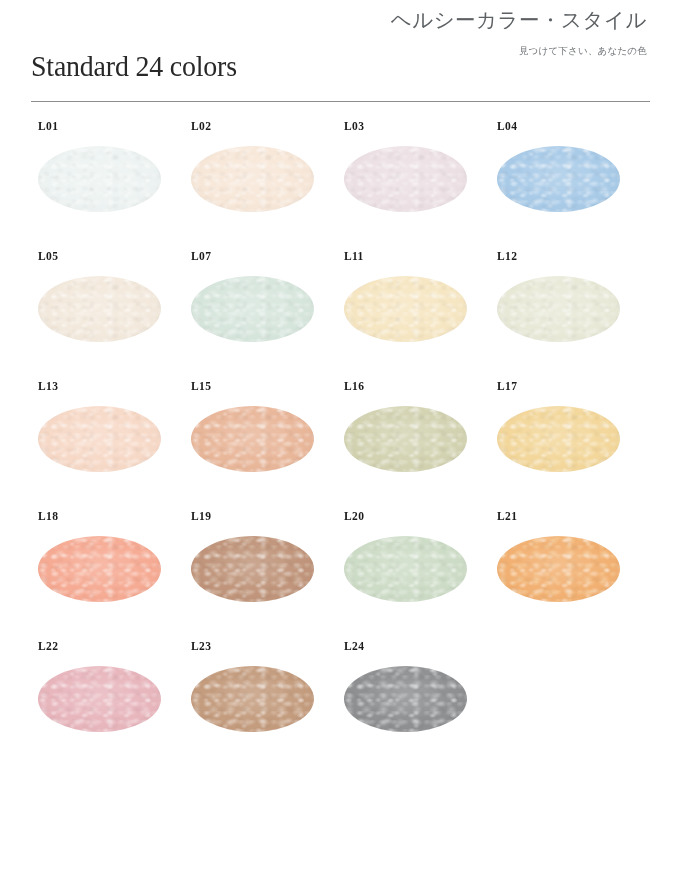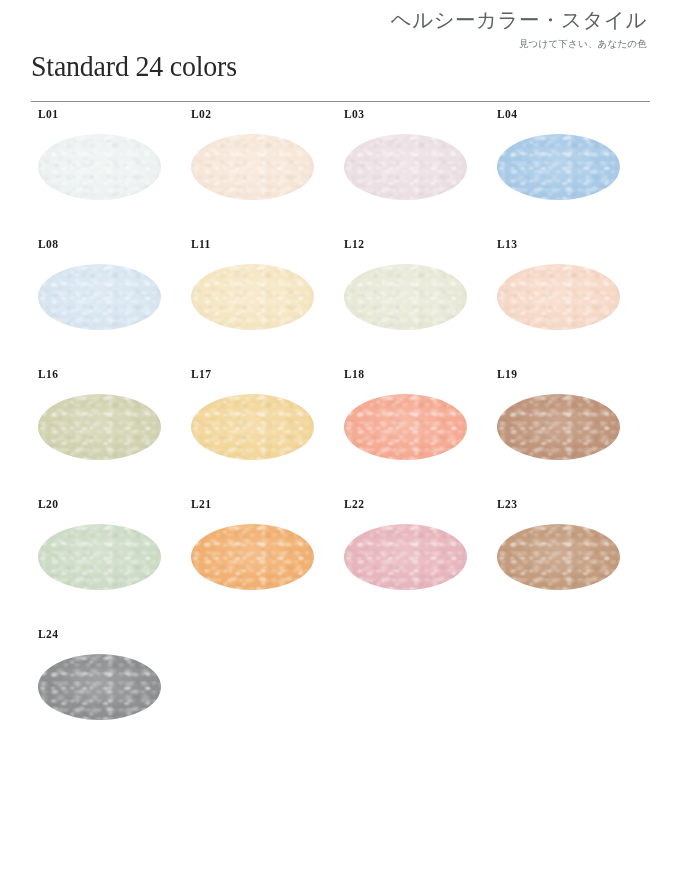--- a/index.html
+++ b/index.html
@@ -35,21 +35,21 @@
     font-size: 20.5px;
     letter-spacing: 0.5px;
     color: #5d6164;
     line-height: 1.2;
     white-space: nowrap;
   }
   .brand-sub {
     font-family: "DejaVu Sans", sans-serif;
     font-size: 9.5px;
     color: #6e7276;
-    margin-top: 5px;
+    margin-top: 12px;
     letter-spacing: 0.2px;
     white-space: nowrap;
   }
 
   .page-title {
     position: absolute;
     top: 49px;
     left: 31px;
     font-family: "Liberation Serif", serif;
     font-size: 30px;
@@ -77,20 +77,21 @@
     width: 625px;
     display: grid;
     grid-template-columns: repeat(4, 153px);
     grid-auto-rows: 130px;
   }
 
   .cell {
     position: relative;
     width: 153px;
     height: 130px;
+    margin-top: 12px;
   }
   .cell-label {
     position: absolute;
     top: 0;
     left: 7px;
     font-family: "Liberation Serif", serif;
     font-weight: bold;
     font-size: 11.5px;
     color: #1c1c1c;
     letter-spacing: 0.4px;
@@ -164,36 +165,44 @@
       </div>
       <div class="cell">
         <div class="cell-label">L03</div>
         <div class="swatch" title="L03" style="background-image: radial-gradient(8px 6px at 30% 35%, rgba(255, 255, 255, 0.3), rgba(255, 255, 255, 0) 72%), radial-gradient(10px 7px at 70% 65%, rgba(0, 0, 0, 0.03), rgba(0, 0, 0, 0) 75%), radial-gradient(6px 5px at 55% 20%, rgba(255, 255, 255, 0.22), rgba(255, 255, 255, 0) 70%), linear-gradient(rgb(236, 224, 228), rgb(236, 224, 228));"></div>
       </div>
       <div class="cell">
         <div class="cell-label">L04</div>
         <div class="swatch" title="L04" style="background-image: radial-gradient(8px 6px at 30% 35%, rgba(255, 255, 255, 0.3), rgba(255, 255, 255, 0) 72%), radial-gradient(10px 7px at 70% 65%, rgba(0, 0, 0, 0.03), rgba(0, 0, 0, 0) 75%), radial-gradient(6px 5px at 55% 20%, rgba(255, 255, 255, 0.22), rgba(255, 255, 255, 0) 70%), linear-gradient(rgb(169, 203, 232), rgb(169, 203, 232));"></div>
       </div>
       <div class="cell">
-        <div class="cell-label">L08</div>
-        <div class="swatch" title="L08" style="background-image: radial-gradient(8px 6px at 30% 35%, rgba(255, 255, 255, 0.3), rgba(255, 255, 255, 0) 72%), radial-gradient(10px 7px at 70% 65%, rgba(0, 0, 0, 0.03), rgba(0, 0, 0, 0) 75%), radial-gradient(6px 5px at 55% 20%, rgba(255, 255, 255, 0.22), rgba(255, 255, 255, 0) 70%), linear-gradient(rgb(216, 230, 241), rgb(216, 230, 241));"></div>
+        <div class="cell-label">L05</div>
+        <div class="swatch" title="L05" style="background-image: radial-gradient(8px 6px at 30% 35%, rgba(255, 255, 255, 0.3), rgba(255, 255, 255, 0) 72%), radial-gradient(10px 7px at 70% 65%, rgba(0, 0, 0, 0.03), rgba(0, 0, 0, 0) 75%), radial-gradient(6px 5px at 55% 20%, rgba(255, 255, 255, 0.22), rgba(255, 255, 255, 0) 70%), linear-gradient(rgb(243, 233, 220), rgb(243, 233, 220));"></div>
+      </div>
+      <div class="cell">
+        <div class="cell-label">L07</div>
+        <div class="swatch" title="L07" style="background-image: radial-gradient(8px 6px at 30% 35%, rgba(255, 255, 255, 0.3), rgba(255, 255, 255, 0) 72%), radial-gradient(10px 7px at 70% 65%, rgba(0, 0, 0, 0.03), rgba(0, 0, 0, 0) 75%), radial-gradient(6px 5px at 55% 20%, rgba(255, 255, 255, 0.22), rgba(255, 255, 255, 0) 70%), linear-gradient(rgb(215, 230, 221), rgb(215, 230, 221));"></div>
       </div>
       <div class="cell">
         <div class="cell-label">L11</div>
         <div class="swatch" title="L11" style="background-image: radial-gradient(8px 6px at 30% 35%, rgba(255, 255, 255, 0.3), rgba(255, 255, 255, 0) 72%), radial-gradient(10px 7px at 70% 65%, rgba(0, 0, 0, 0.03), rgba(0, 0, 0, 0) 75%), radial-gradient(6px 5px at 55% 20%, rgba(255, 255, 255, 0.22), rgba(255, 255, 255, 0) 70%), linear-gradient(rgb(246, 230, 194), rgb(246, 230, 194));"></div>
       </div>
       <div class="cell">
         <div class="cell-label">L12</div>
         <div class="swatch" title="L12" style="background-image: radial-gradient(8px 6px at 30% 35%, rgba(255, 255, 255, 0.3), rgba(255, 255, 255, 0) 72%), radial-gradient(10px 7px at 70% 65%, rgba(0, 0, 0, 0.03), rgba(0, 0, 0, 0) 75%), radial-gradient(6px 5px at 55% 20%, rgba(255, 255, 255, 0.22), rgba(255, 255, 255, 0) 70%), linear-gradient(rgb(232, 233, 215), rgb(232, 233, 215));"></div>
       </div>
       <div class="cell">
         <div class="cell-label">L13</div>
         <div class="swatch" title="L13" style="background-image: radial-gradient(8px 6px at 30% 35%, rgba(255, 255, 255, 0.3), rgba(255, 255, 255, 0) 72%), radial-gradient(10px 7px at 70% 65%, rgba(0, 0, 0, 0.03), rgba(0, 0, 0, 0) 75%), radial-gradient(6px 5px at 55% 20%, rgba(255, 255, 255, 0.22), rgba(255, 255, 255, 0) 70%), linear-gradient(rgb(247, 217, 199), rgb(247, 217, 199));"></div>
       </div>
       <div class="cell">
+        <div class="cell-label">L15</div>
+        <div class="swatch" title="L15" style="background-image: radial-gradient(8px 6px at 30% 35%, rgba(255, 255, 255, 0.3), rgba(255, 255, 255, 0) 72%), radial-gradient(10px 7px at 70% 65%, rgba(0, 0, 0, 0.03), rgba(0, 0, 0, 0) 75%), radial-gradient(6px 5px at 55% 20%, rgba(255, 255, 255, 0.22), rgba(255, 255, 255, 0) 70%), linear-gradient(rgb(233, 183, 154), rgb(233, 183, 154));"></div>
+      </div>
+      <div class="cell">
         <div class="cell-label">L16</div>
         <div class="swatch" title="L16" style="background-image: radial-gradient(8px 6px at 30% 35%, rgba(255, 255, 255, 0.3), rgba(255, 255, 255, 0) 72%), radial-gradient(10px 7px at 70% 65%, rgba(0, 0, 0, 0.03), rgba(0, 0, 0, 0) 75%), radial-gradient(6px 5px at 55% 20%, rgba(255, 255, 255, 0.22), rgba(255, 255, 255, 0) 70%), linear-gradient(rgb(211, 211, 178), rgb(211, 211, 178));"></div>
       </div>
       <div class="cell">
         <div class="cell-label">L17</div>
         <div class="swatch" title="L17" style="background-image: radial-gradient(8px 6px at 30% 35%, rgba(255, 255, 255, 0.3), rgba(255, 255, 255, 0) 72%), radial-gradient(10px 7px at 70% 65%, rgba(0, 0, 0, 0.03), rgba(0, 0, 0, 0) 75%), radial-gradient(6px 5px at 55% 20%, rgba(255, 255, 255, 0.22), rgba(255, 255, 255, 0) 70%), linear-gradient(rgb(243, 215, 155), rgb(243, 215, 155));"></div>
       </div>
       <div class="cell">
         <div class="cell-label">L18</div>
         <div class="swatch" title="L18" style="background-image: radial-gradient(8px 6px at 30% 35%, rgba(255, 255, 255, 0.3), rgba(255, 255, 255, 0) 72%), radial-gradient(10px 7px at 70% 65%, rgba(0, 0, 0, 0.03), rgba(0, 0, 0, 0) 75%), radial-gradient(6px 5px at 55% 20%, rgba(255, 255, 255, 0.22), rgba(255, 255, 255, 0) 70%), linear-gradient(rgb(246, 171, 148), rgb(246, 171, 148));"></div>

